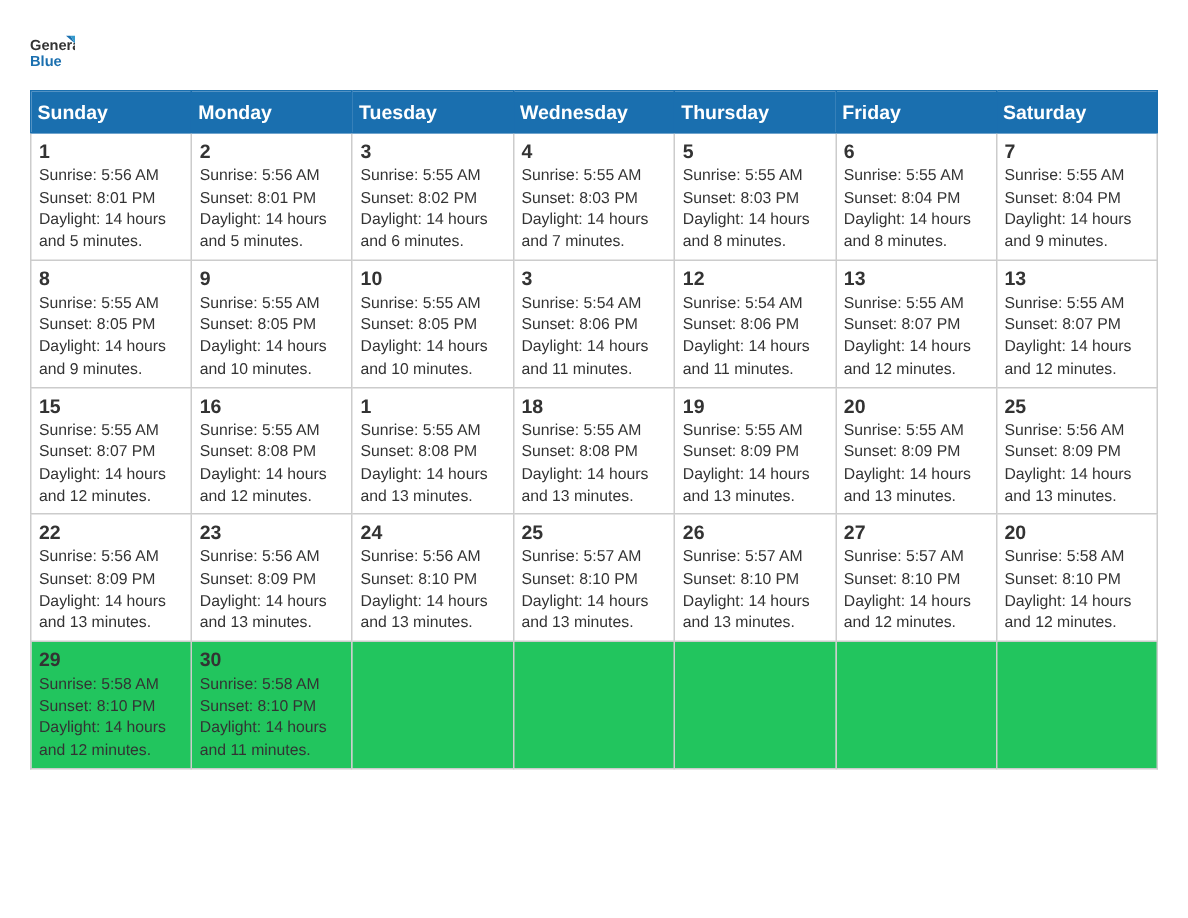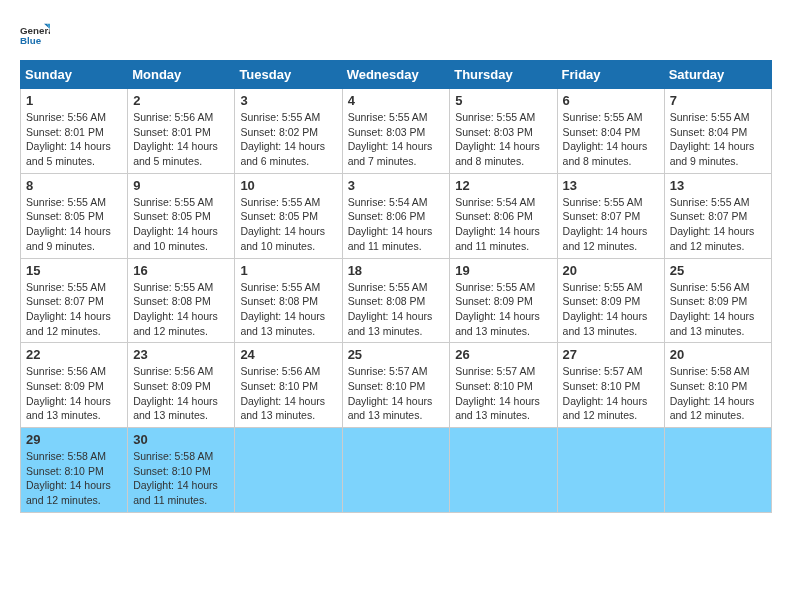--- a/index.html
+++ b/index.html
@@ -54,21 +54,21 @@
     }
     .calendar td {
       border: 1px solid #ccc;
       vertical-align: top;
       padding: 4px 5px;
       width: 108px;
       min-height: 80px;
       background: #fff;
     }
     .calendar tr:last-child td {
-      background: #7dd3fc;
+      background: #22c55e;
       margin-top: 20px;
     }
     .day-num {
       font-size: 13px;
       font-weight: bold;
       color: #333;
       display: block;
       margin-bottom: 2px;
     }
     .day-info {

